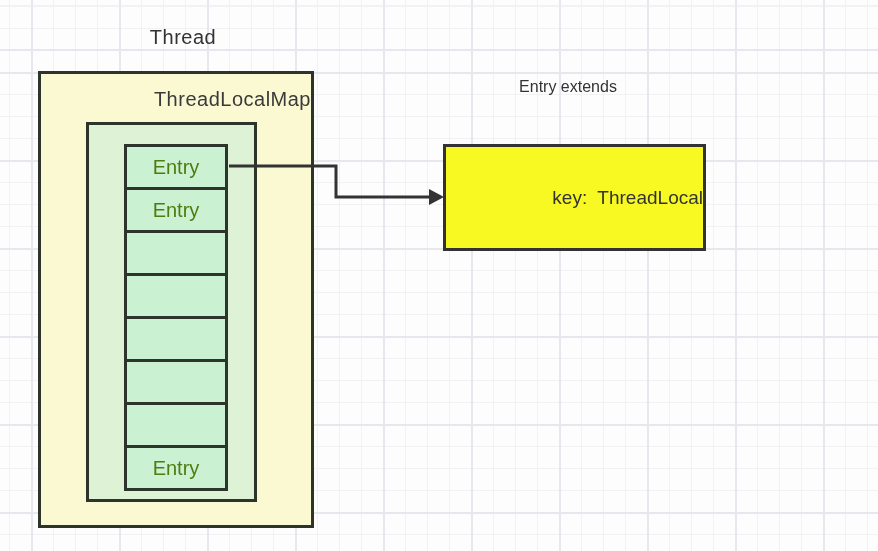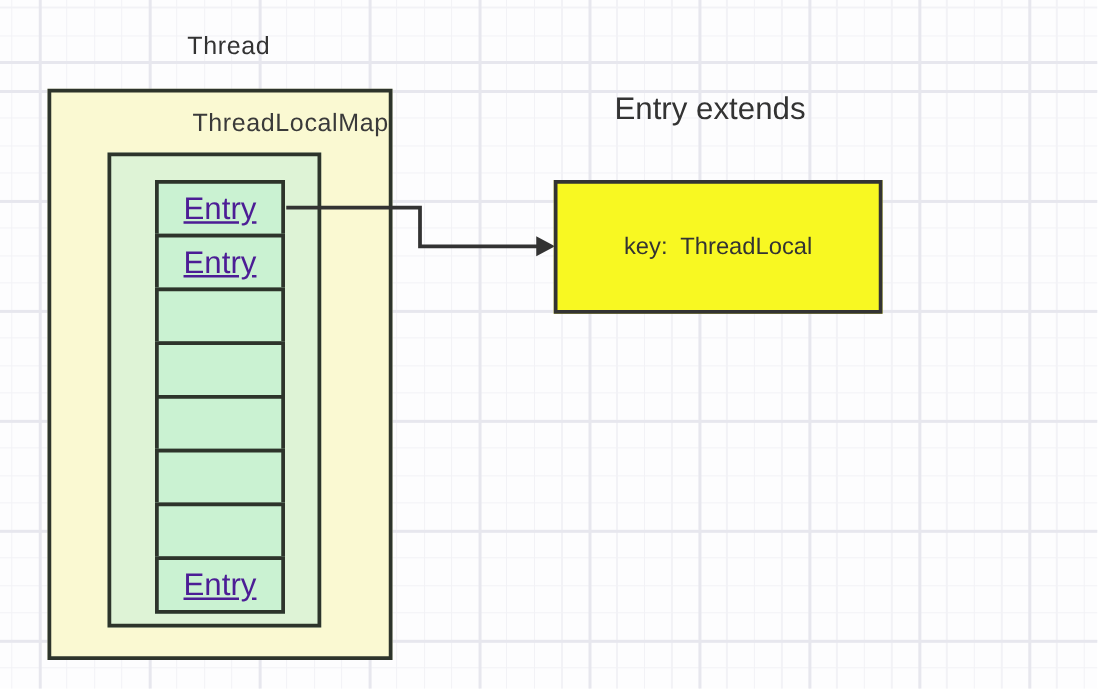--- a/index.html
+++ b/index.html
@@ -61,50 +61,49 @@
   }
   .cell {
     box-sizing: border-box;
     height: 46px;
     border: 3px solid #2D342B;
     background: #CAF2D2;
     margin-top: -3px;
     display: flex;
     align-items: center;
     justify-content: center;
-    font-size: 25px;
-    color: #4c1d95;
-    text-decoration: underline;
+    font-size: 20px;
+    color: #4d7c0f;
   }
   .cell:first-child { margin-top: 0; }
   .arrow-svg {
     position: absolute;
     left: 0; top: 0;
     width: 878px; height: 551px;
     pointer-events: none;
   }
   .note {
     position: absolute;
     left: 398px; top: 75px;
     width: 340px;
     text-align: center;
-    font-size: 25px;
+    font-size: 16px;
     line-height: 24px;
     color: #333333;
   }
   .detail-box {
     position: absolute;
     left: 443px; top: 144px;
     width: 263px; height: 107px;
     box-sizing: border-box;
     background: #F8F822;
     border: 3px solid #333333;
     display: flex;
     flex-direction: column;
-    align-items: center;
+    align-items: flex-end;
     justify-content: center;
     font-size: 19px;
     line-height: 25px;
     color: #333333;
   }
   .detail-line { white-space: pre; }
 </style>
 </head>
 <body>
 

